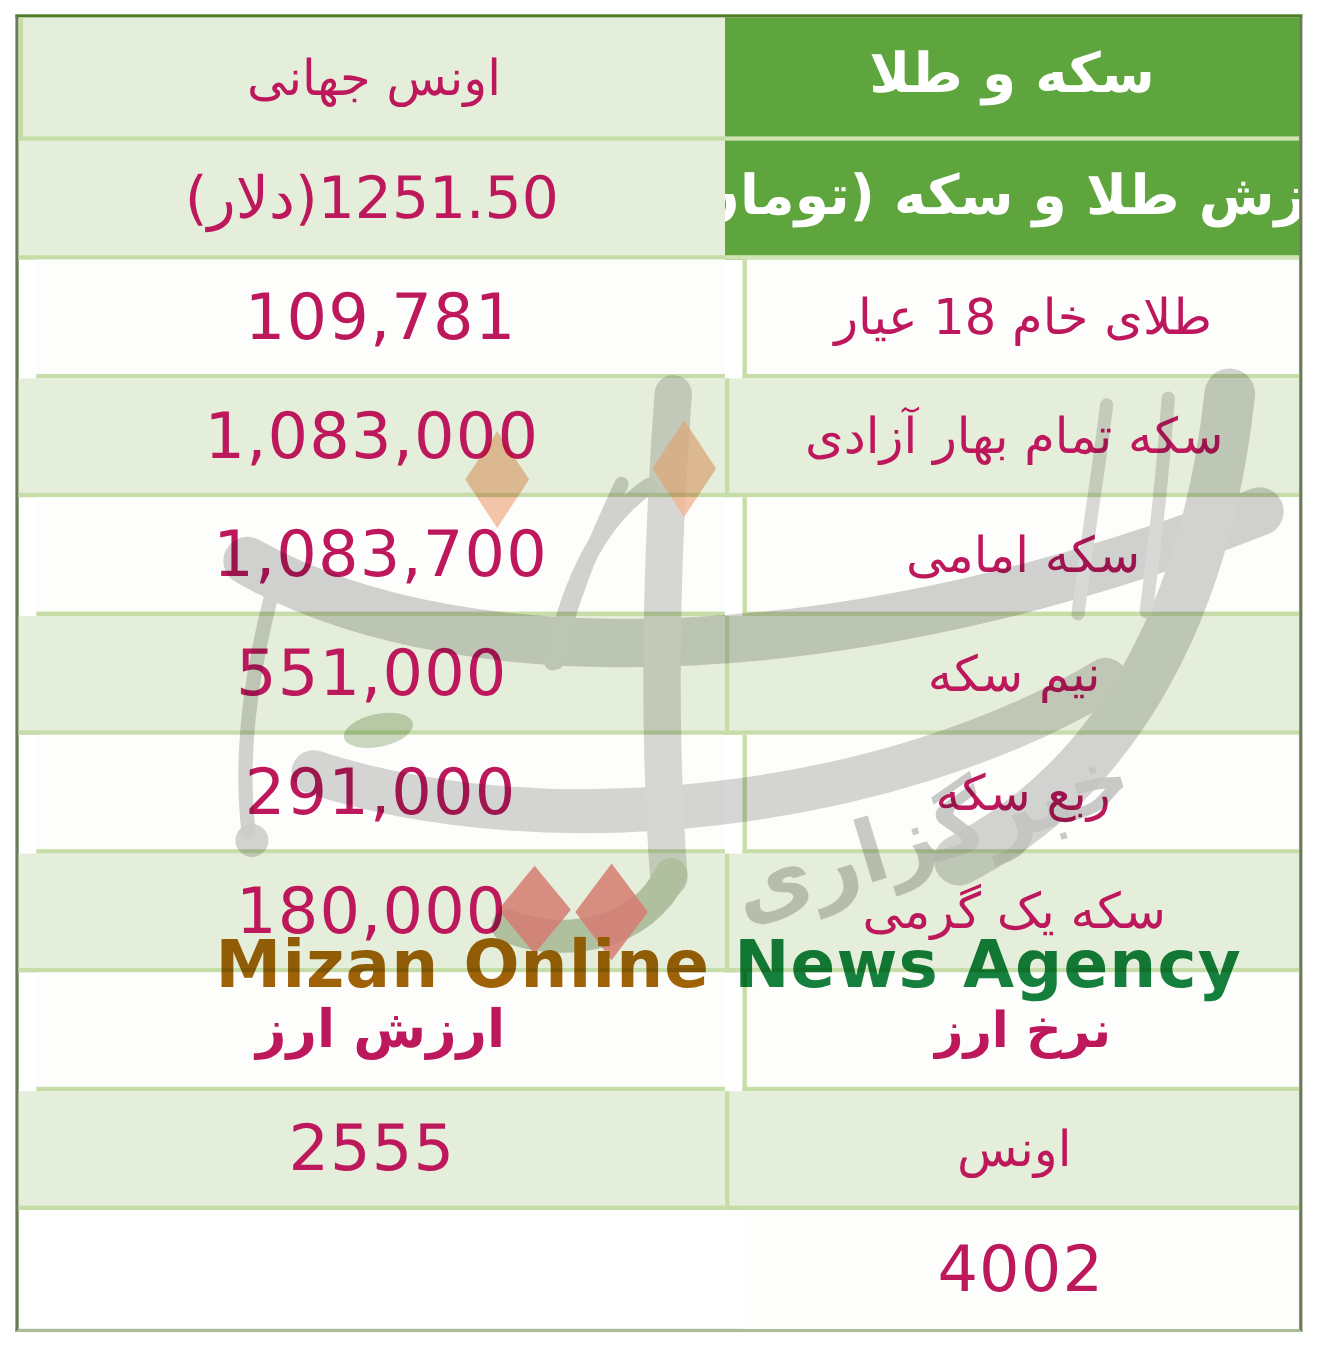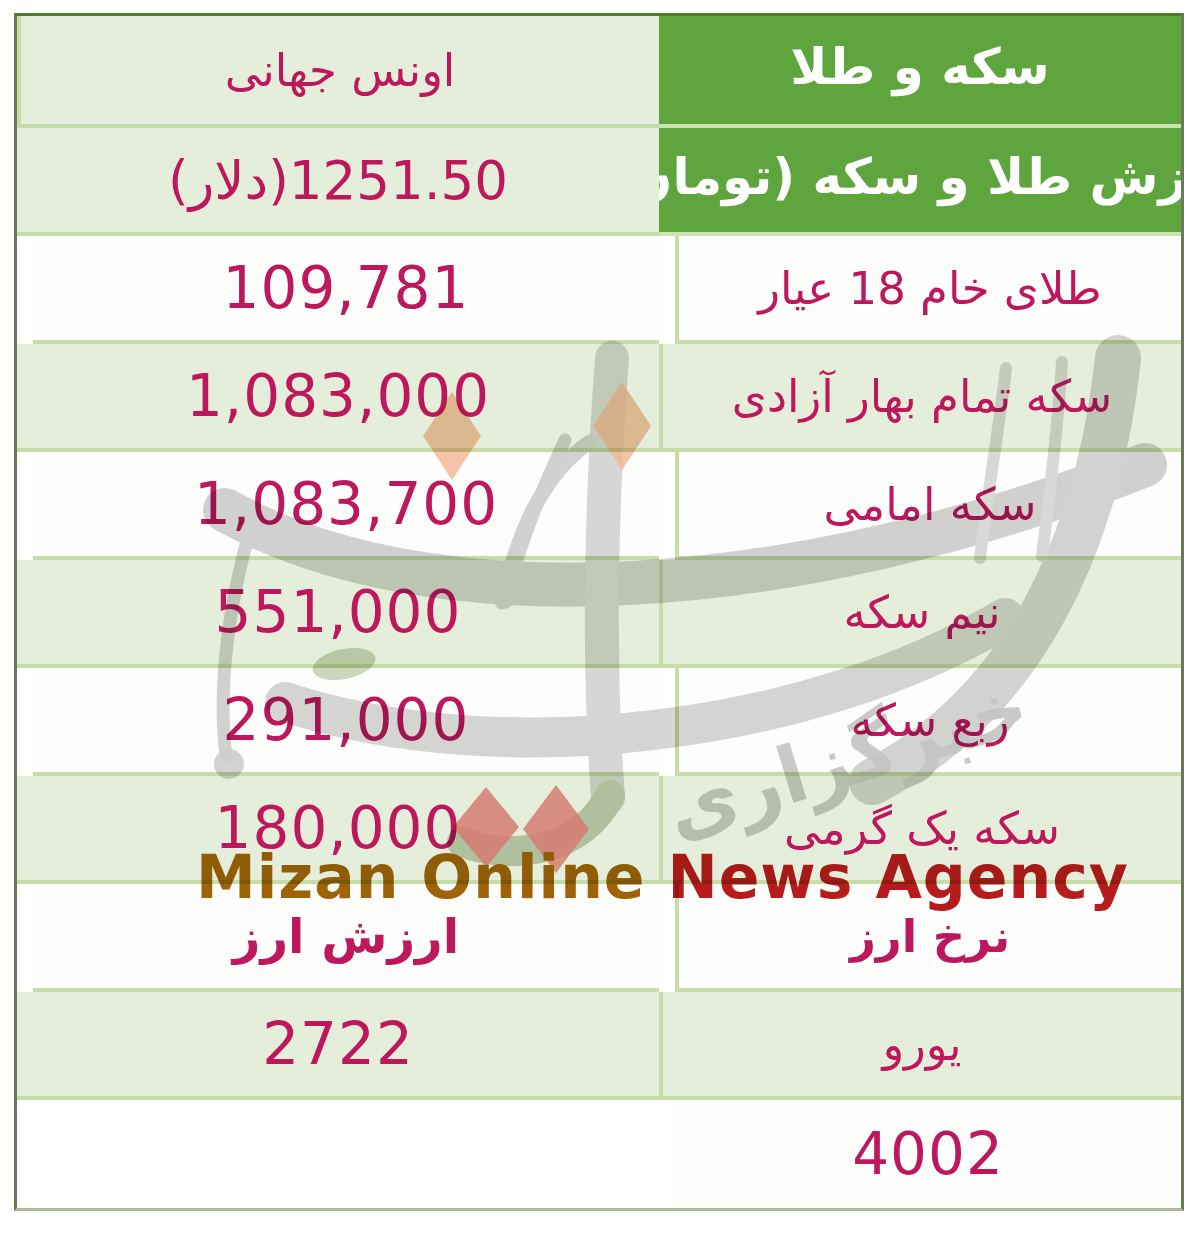--- a/index.html
+++ b/index.html
@@ -52,21 +52,21 @@
     position:absolute; left:668px; top:768px;
     font-size:78px; font-weight:bold; color:#c6c6c6; opacity:.9;
     transform:rotate(-17deg); transform-origin:0 50%;
     white-space:nowrap;
   }
   .wm-en{
     position:absolute; left:196px; top:842px;
     font-size:60px; font-weight:bold; white-space:nowrap; letter-spacing:1px;
   }
   .wm-en .pink{ color:#a16207; }
-  .wm-en .gray{ color:#b91c1c; }
+  .wm-en .gray{ color:#15803d; }
 </style>
 </head>
 <body>
 
 <div class="canvas">
 
   <div class="price-table" dir="rtl">
 
     <div class="cell th">
         <span>سکه و طلا</span>
@@ -92,22 +92,22 @@
 
     <div class="cell label label-col w">ربع سکه</div>
     <div class="cell value w">291,000</div>
 
     <div class="cell label label-col g">سکه یک گرمی</div>
     <div class="cell value g">180,000</div>
 
     <div class="cell label label-col w bold-row">نرخ ارز</div>
     <div class="cell value fa w bold-row">ارزش ارز</div>
 
-    <div class="cell label label-col g">یورو</div>
-    <div class="cell value g">2722</div>
+    <div class="cell label label-col g">اونس</div>
+    <div class="cell value g">2555</div>
 
     <div class="cell value w last">4002</div>
 
   </div>
 
   <div class="wm-layer">
     <svg class="wm-svg" width="1200" height="1234" viewBox="0 0 1200 1234">
       <g fill="none" stroke-linecap="round" opacity="0.9">
 
         <path d="M 225 510 C 430 625 790 605 1145 465" stroke="#cecece" stroke-width="44"></path>

